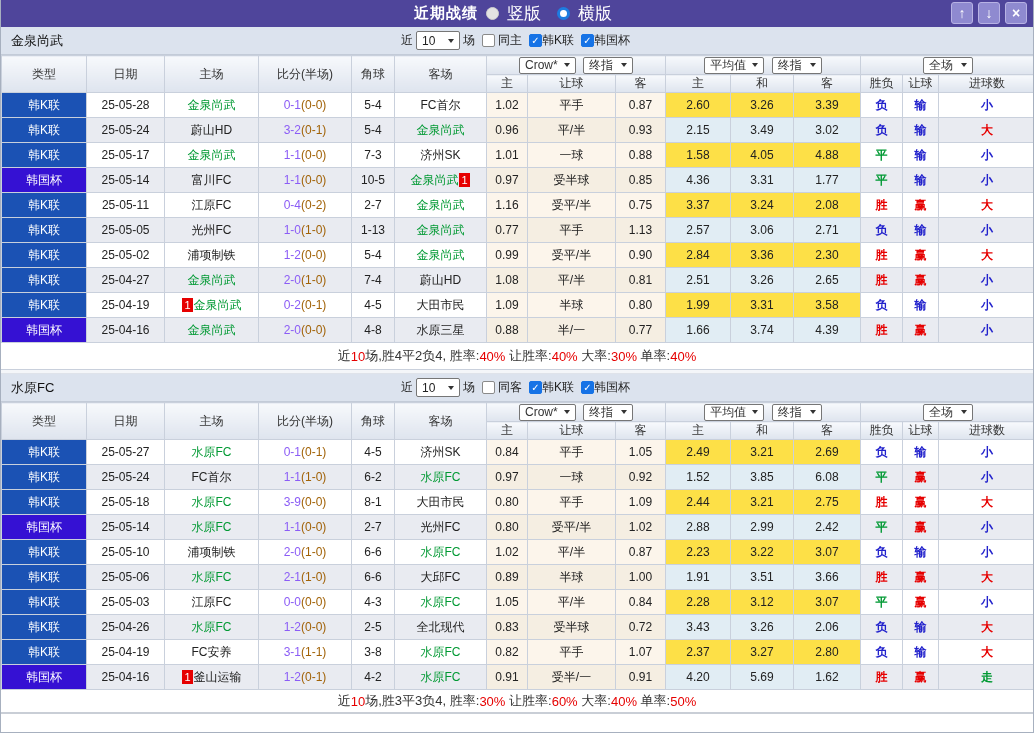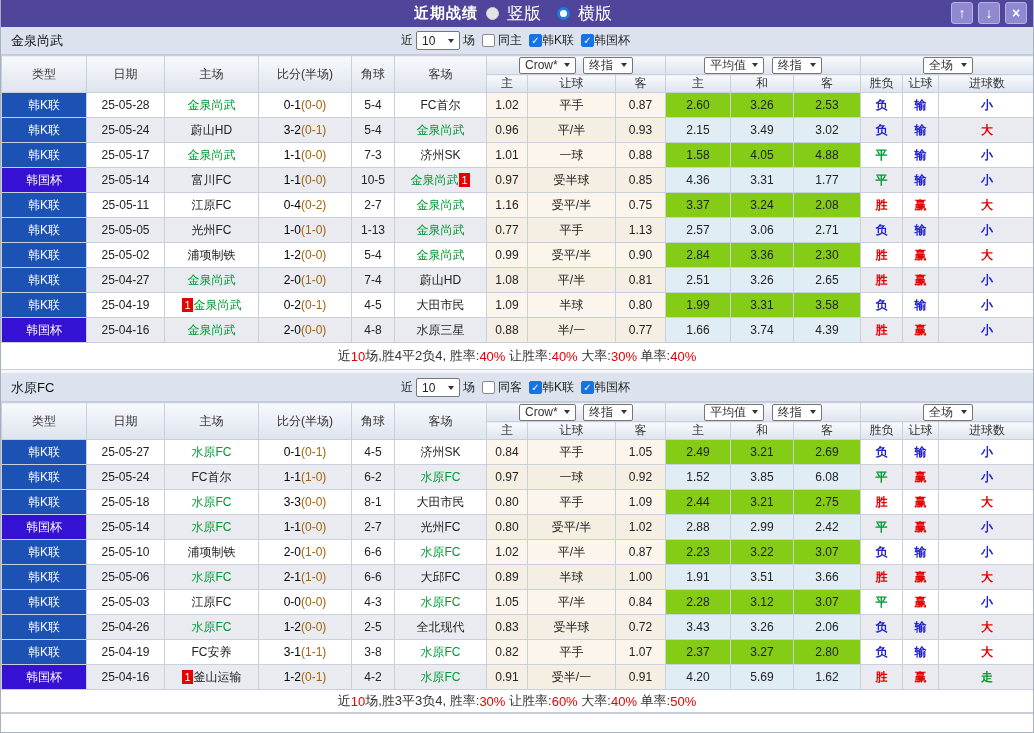--- a/index.html
+++ b/index.html
@@ -44,27 +44,27 @@
   table.stats th, table.stats td { border:1px solid #c9d0dc; text-align:center; overflow:hidden; white-space:nowrap; }
   thead th { background:linear-gradient(#f7f9fc,#dee4ee); font-weight:normal; color:#333; font-size:12px; }
   thead tr.hdr-top th { height:19px; }
   thead tr.hdr-sub th { height:16px; }
   thead .sel { height:17px; min-width:50px; margin:0 2px; vertical-align:middle; }
   tbody td { height:25px; font-size:12px; }
   tbody tr:nth-child(even) td.plain { background:#e9ebf1; }
   tbody tr:nth-child(odd)  td.plain { background:#fff; }
   td.cream { background:#fcf5eb; }
   tbody tr:nth-child(even) td.cream { background:#f5eee2; }
-  td.avg { background:#84cc16; }
+  td.avg { background:#fde047; }
   tbody tr:nth-child(even) td.avg { background:#e1edf4; }
   td.league { color:#fff; }
   td.league-k   { background:#1b52b4; }
   td.league-cup { background:#3511d3; }
   .green { color:#009933; }
-  .score { color:#000000; }
+  .score { color:#8b5cf6; }
   .half { color:#a16207; }
   .badge { display:inline-block; background:#e60000; color:#fff; font-size:11px; line-height:14px;
            height:14px; padding:0 2px; margin:0 1px; vertical-align:middle; }
   td.res { font-weight:bold; }
   .res-r { color:#e60000; } .res-g { color:#009933; } .res-b { color:#2222cc; }
 
   
   .summary { display:flex; align-items:center; justify-content:center; border-bottom:1px solid #c9d0dc;
              font-size:13px; white-space:pre; }
   #summary-0 { height:27px; }
@@ -187,21 +187,21 @@
           <td class="plain">25-05-28</td>
           <td class="plain"><span class="green">金泉尚武</span></td>
           <td class="plain"><span class="score">0-1</span><span class="half">(0-0)</span></td>
           <td class="plain">5-4</td>
           <td class="plain"><span>FC首尔</span></td>
           <td class="cream">1.02</td>
           <td class="cream">平手</td>
           <td class="cream">0.87</td>
           <td class="avg">2.60</td>
           <td class="avg">3.26</td>
-          <td class="avg">2.53</td>
+          <td class="avg">3.39</td>
           <td class="plain res res-b">负</td>
           <td class="plain res res-b">输</td>
           <td class="plain res res-b">小</td>
         </tr>
         <tr>
           <td class="league league-k">韩K联</td>
           <td class="plain">25-05-24</td>
           <td class="plain"><span>蔚山HD</span></td>
           <td class="plain"><span class="score">3-2</span><span class="half">(0-1)</span></td>
           <td class="plain">5-4</td>
@@ -478,21 +478,21 @@
           <td class="avg">3.85</td>
           <td class="avg">6.08</td>
           <td class="plain res res-g">平</td>
           <td class="plain res res-r">赢</td>
           <td class="plain res res-b">小</td>
         </tr>
         <tr>
           <td class="league league-k">韩K联</td>
           <td class="plain">25-05-18</td>
           <td class="plain"><span class="green">水原FC</span></td>
-          <td class="plain"><span class="score">3-3</span><span class="half">(0-0)</span></td>
+          <td class="plain"><span class="score">3-9</span><span class="half">(0-0)</span></td>
           <td class="plain">8-1</td>
           <td class="plain"><span>大田市民</span></td>
           <td class="cream">0.80</td>
           <td class="cream">平手</td>
           <td class="cream">1.09</td>
           <td class="avg">2.44</td>
           <td class="avg">3.21</td>
           <td class="avg">2.75</td>
           <td class="plain res res-r">胜</td>
           <td class="plain res res-r">赢</td>

